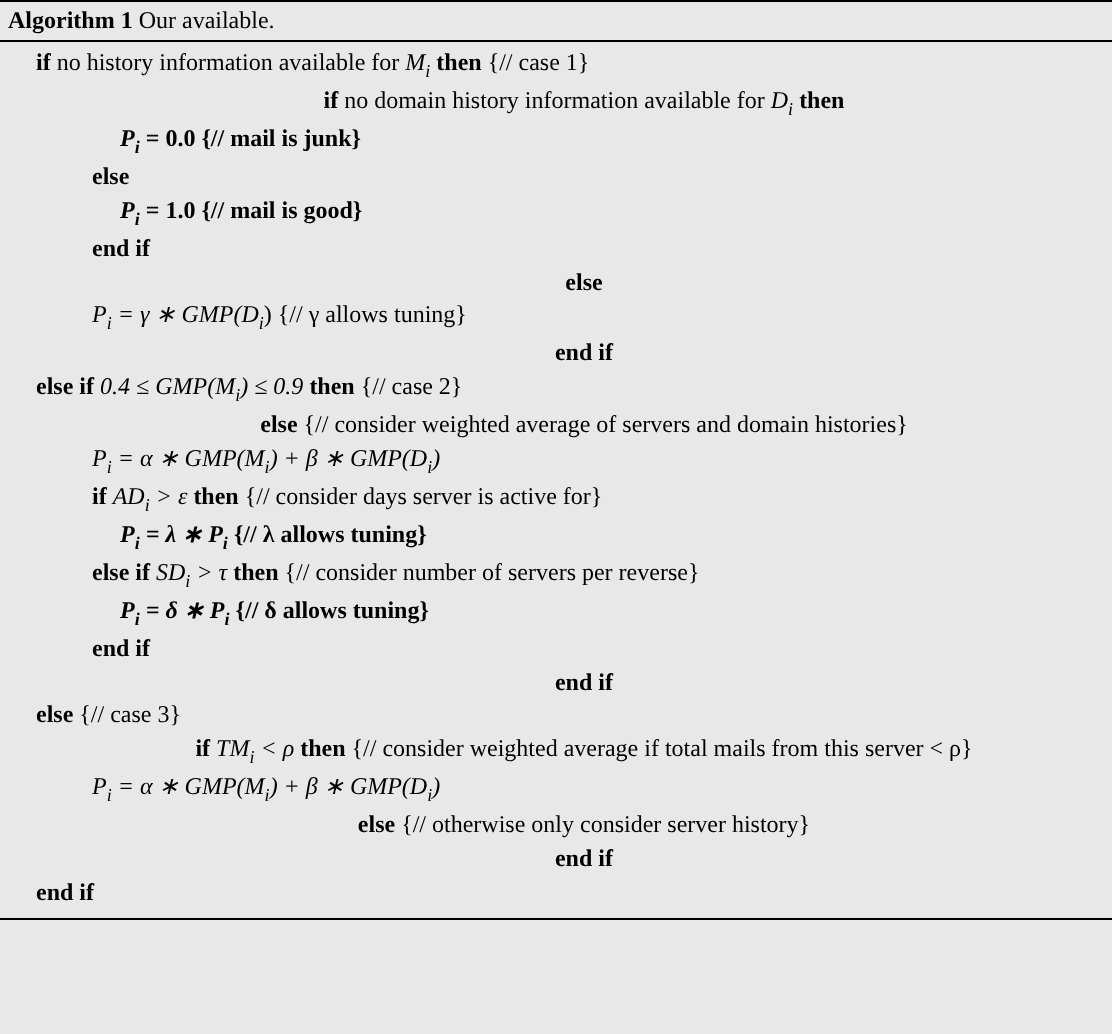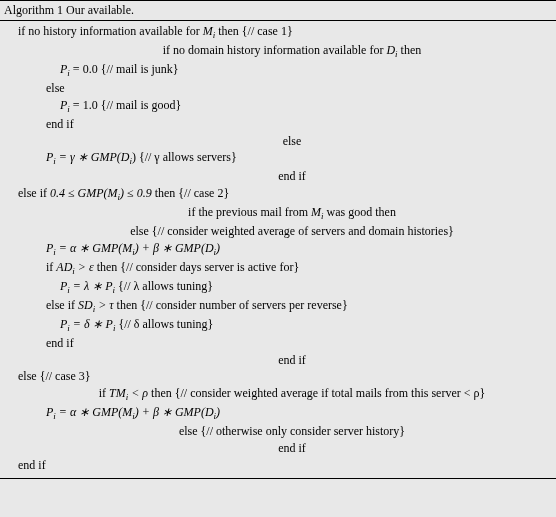--- a/index.html
+++ b/index.html
@@ -14,35 +14,35 @@
   border-top: 1.5px solid #000;
   border-bottom: 1.5px solid #000;
   background: #e8e8e8;
 }
 .algo-header {
   border-bottom: 1px solid #000;
   padding: 2px 4px;
   font-size: 12px;
 }
 .algo-header .algo-label {
-  font-weight: normal;
+  font-weight: bold;
 }
 .algo-body {
   padding: 2px 4px 4px 4px;
   line-height: 1.4;
 }
 .line {
   white-space: nowrap;
 }
-.kw { font-weight: normal; }
+.kw { font-weight: bold; }
 .it { font-style: italic; }
 .ind1 { padding-left: 14px; }
 .ind2 { padding-left: 28px; text-align: center; }
 .ind3 { padding-left: 42px; }
-.ind4 { padding-left: 56px; }
+.ind4 { padding-left: 56px; font-weight: bold; }
 sub { font-size: 9px; font-style: italic; }
 </style>
 </head>
 <body>
 
 <div class="algorithm-box">
   <div class="algo-header">
     <span class="algo-label">Algorithm 1</span><span> Our available.</span>
   </div>
   <div class="algo-body">
@@ -55,27 +55,26 @@
     <div class="line ind4"><span class="it">P</span><sub>i</sub><span> = 0.0 {// mail is junk}</span></div>
 
     <div class="line ind3"><span class="kw">else</span></div>
 
     <div class="line ind4"><span class="it">P</span><sub>i</sub><span> = 1.0 {// mail is good}</span></div>
 
     <div class="line ind3"><span class="kw">end if</span></div>
 
     <div class="line ind2"><span class="kw">else</span></div>
 
-    <div class="line ind3"><span class="it">P</span><sub>i</sub><span class="it"> = γ ∗ GMP(D</span><sub>i</sub><span>) {// γ allows servers}</span></div>
+    <div class="line ind3"><span class="it">P</span><sub>i</sub><span class="it"> = γ ∗ GMP(D</span><sub>i</sub><span>) {// γ allows tuning}</span></div>
 
     <div class="line ind2"><span class="kw">end if</span></div>
 
     <div class="line ind1"><span class="kw">else if </span><span class="it">0.4 ≤ GMP(M</span><sub>i</sub><span class="it">) ≤ 0.9 </span><span class="kw">then </span><span>{// case 2}</span></div>
 
-    <div class="line ind2"><span class="kw">if </span><span>the previous mail from </span><span class="it">M</span><sub>i</sub><span> was good </span><span class="kw">then</span></div>
 
 
     <div class="line ind2"><span class="kw">else </span><span>{// consider weighted average of servers and domain histories}</span></div>
 
     <div class="line ind3"><span class="it">P</span><sub>i</sub><span class="it"> = α ∗ GMP(M</span><sub>i</sub><span class="it">) + β ∗ GMP(D</span><sub>i</sub><span class="it">)</span></div>
 
     <div class="line ind3"><span class="kw">if </span><span class="it">AD</span><sub>i</sub><span class="it"> &gt; ε </span><span class="kw">then </span><span>{// consider days server is active for}</span></div>
 
     <div class="line ind4"><span class="it">P</span><sub>i</sub><span class="it"> = λ ∗ P</span><sub>i</sub><span> {// λ allows tuning}</span></div>
 

